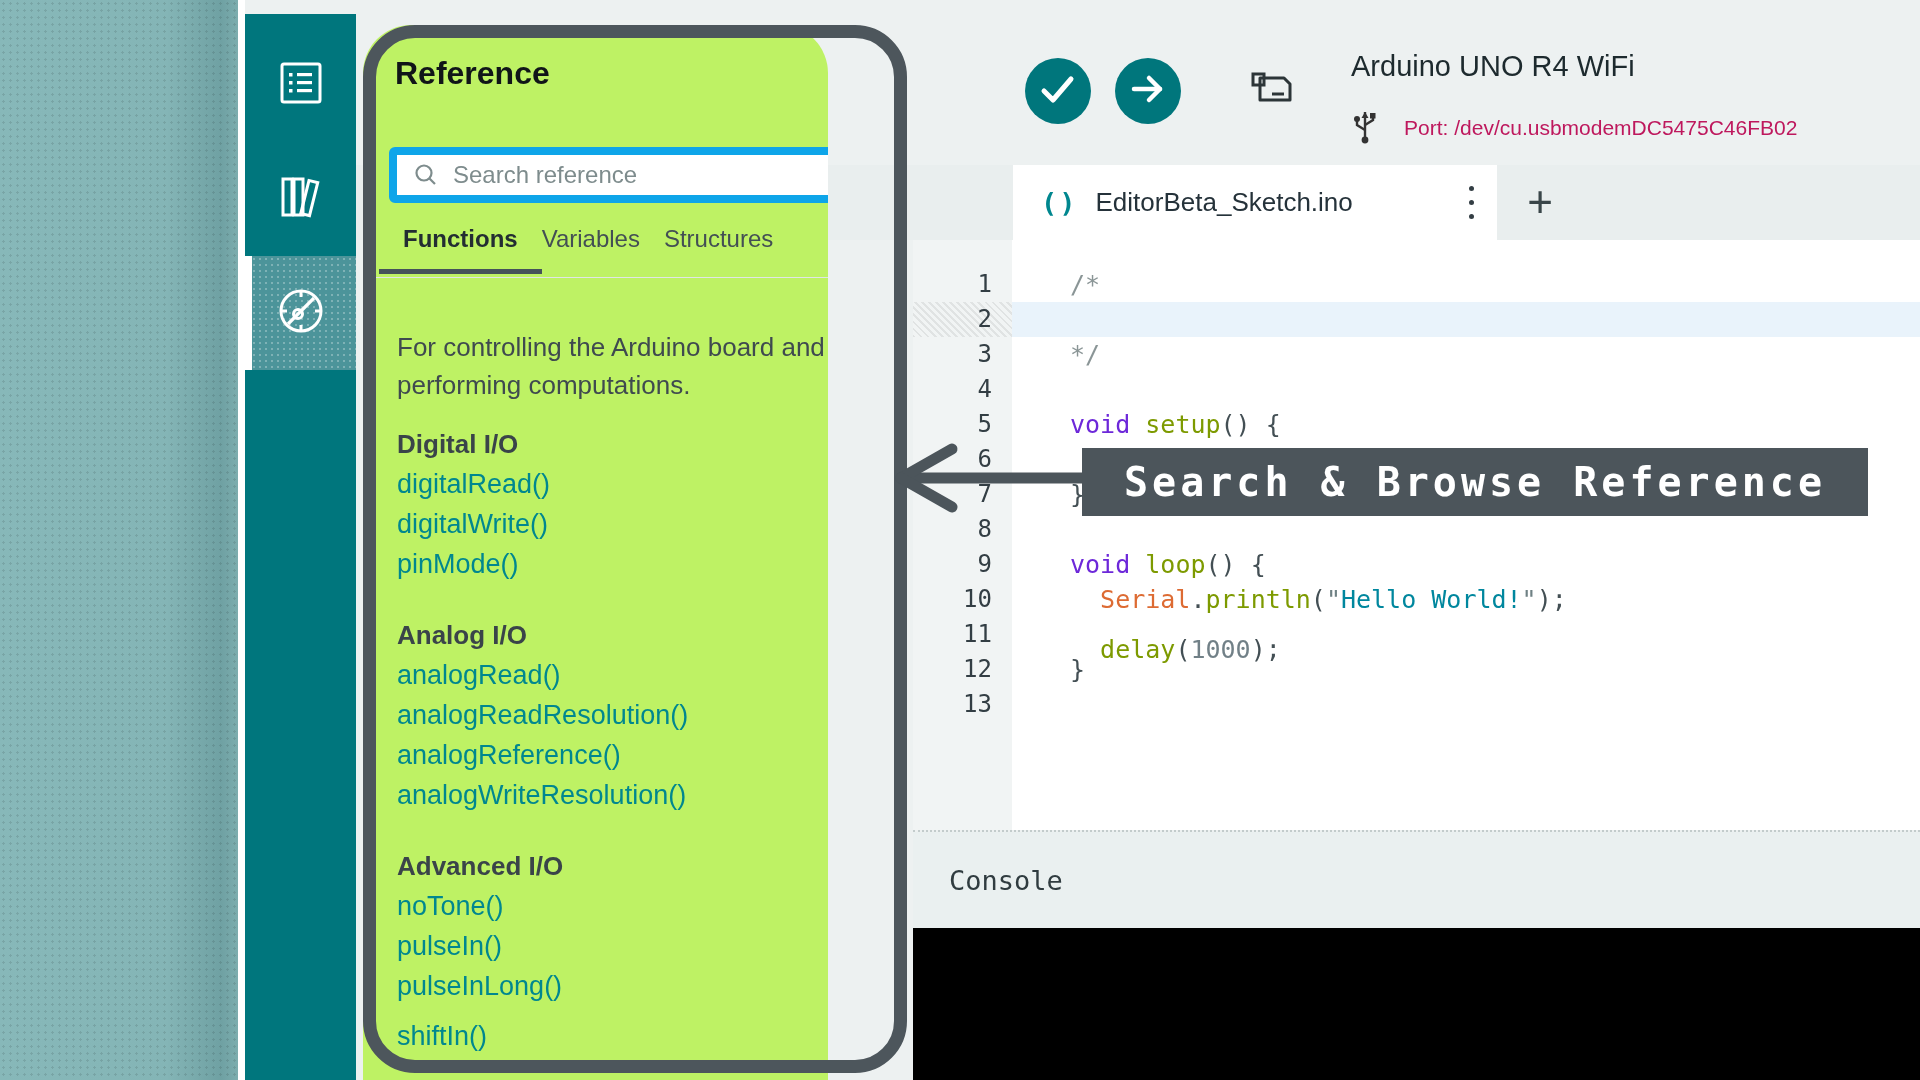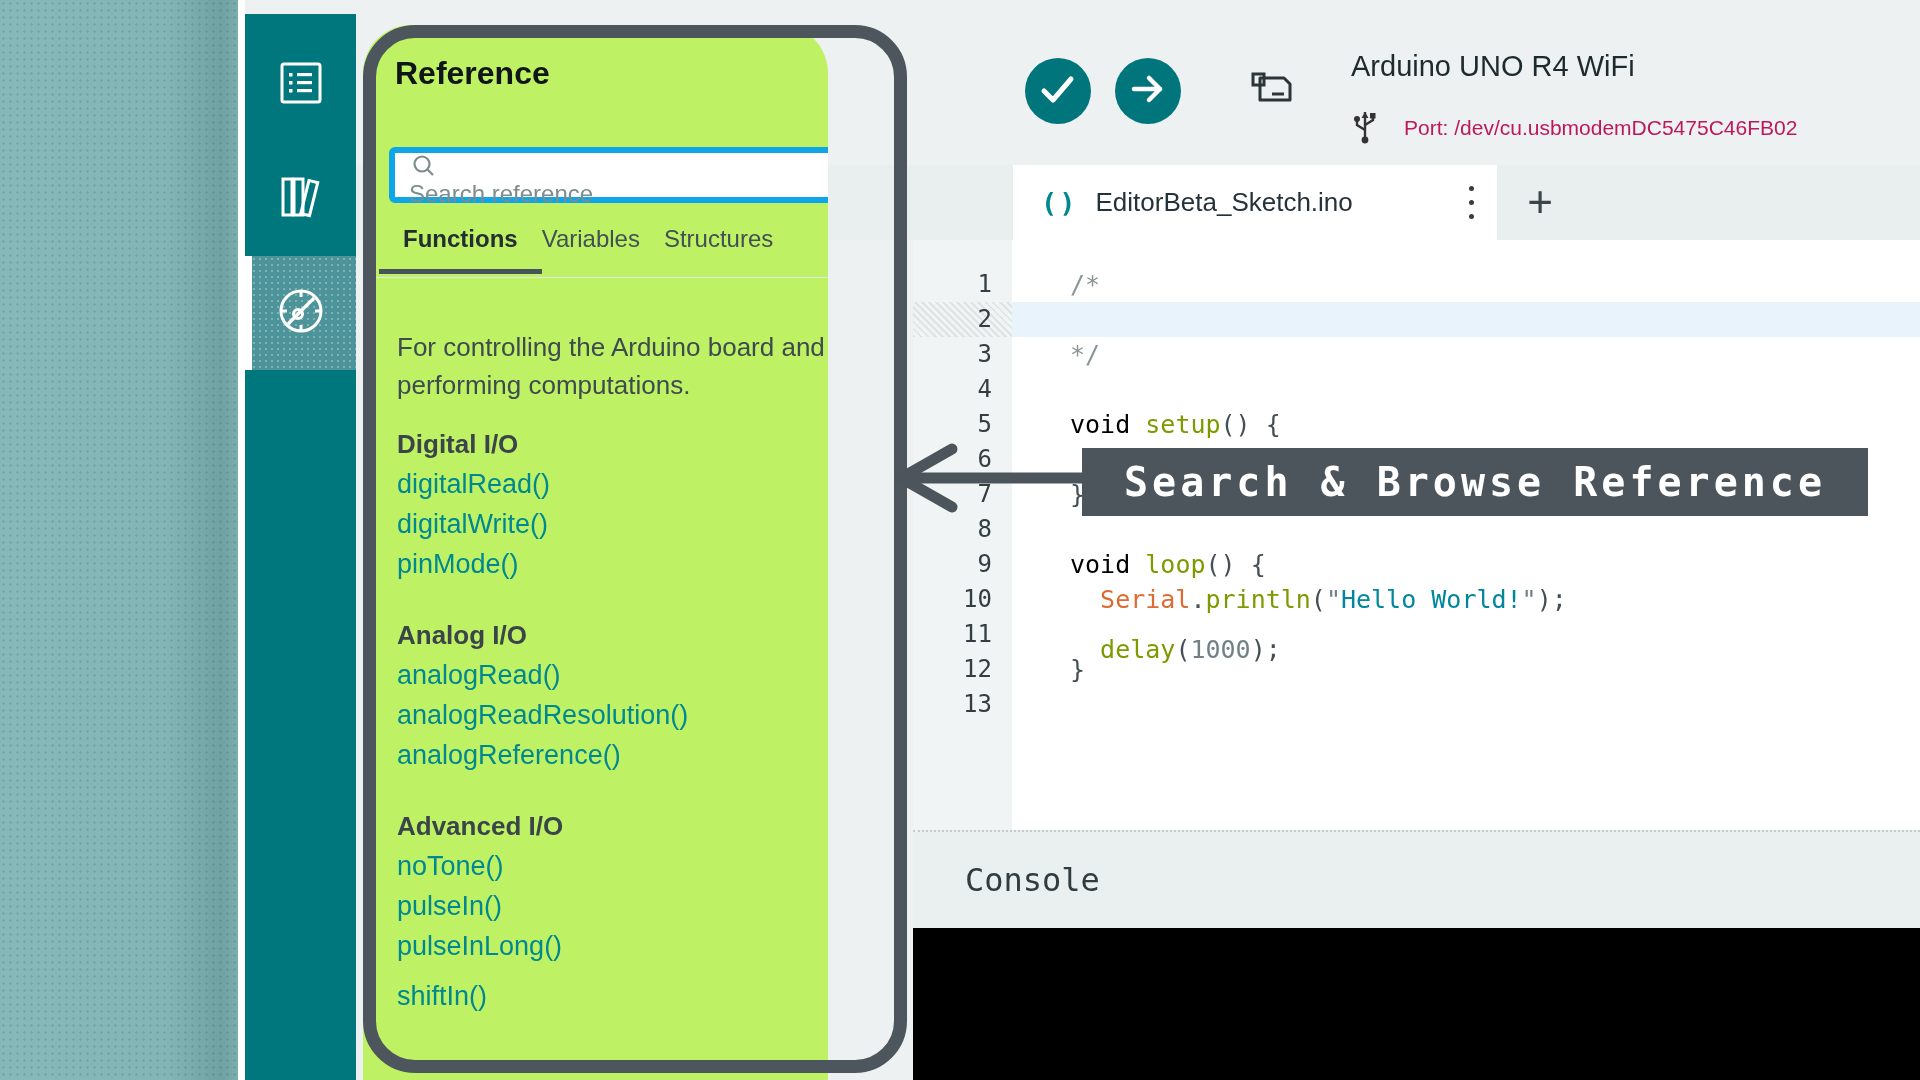--- a/index.html
+++ b/index.html
@@ -50,40 +50,40 @@
   
   #gutter{left:913px;top:240px;width:99px;height:590px;background:#f1f4f4;}
   #code-area{left:1012px;top:240px;width:908px;height:590px;background:#ffffff;}
   .gutter-num{position:absolute;right:20px;width:60px;height:35px;line-height:35px;
     text-align:right;font-family:"DejaVu Sans Mono",monospace;font-size:24px;color:#333e44;}
   .code-line{position:absolute;left:58px;height:35px;line-height:35px;white-space:pre;
     font-family:"DejaVu Sans Mono",monospace;font-size:25px;color:#434f54;}
   .gutter-hatch{position:absolute;left:0;width:99px;height:35px;
     background:repeating-linear-gradient(45deg,rgba(0,0,0,0.07) 0 2px,transparent 2px 5px);}
   .line-highlight{position:absolute;left:0;width:908px;height:35px;background:#e9f3fb;}
-  .tok-com{color:#8a9596;} .tok-kw{color:#000000;text-align:center;} .tok-fn{color:#7d9a00;}
+  .tok-com{color:#8a9596;} .tok-kw{color:#6d28d9;text-align:center;} .tok-fn{color:#7d9a00;}
   .tok-cls{color:#dd6b33;} .tok-num{color:#718087;} .tok-str{color:#00879e;}
   .tok-strq{color:#6f8184;} .tok-pun{color:#434f54;}
 
   
   #console-divider{left:913px;top:830px;width:1007px;height:0;border-top:2px dotted #c3cccc;}
   #console-header{left:913px;top:832px;width:1007px;height:96px;background:#eaf0f0;
     display:flex;align-items:center;cursor:pointer;}
-  #console-label{font-family:"DejaVu Sans Mono",monospace;font-size:32px;color:#303c40;margin-left:52px;}
+  #console-label{font-family:"DejaVu Sans Mono",monospace;font-size:27px;color:#303c40;margin-left:36px;}
   #console-black{left:913px;top:928px;width:1007px;height:152px;background:#000000;}
 
   
   #ref-panel{left:363px;top:25px;width:465px;height:1055px;background:#bef264;
     border-radius:48px 48px 0 0;overflow:hidden;}
   #ref-title{position:absolute;left:32px;top:30px;font-size:32px;font-weight:bold;color:#101518;}
   #ref-close{position:absolute;left:478px;top:28px;width:40px;height:40px;cursor:pointer;
     display:flex;align-items:center;justify-content:center;}
   #ref-search{position:absolute;left:26px;top:122px;width:489px;height:56px;
-    border:6px solid #0ea5e9;border-radius:6px;background:#fff;box-sizing:border-box;
-    display:flex;flex-direction:column;}
+    border:8px solid #0ea5e9;border-radius:6px;background:#fff;box-sizing:border-box;
+    display:flex;align-items:center;}
   #ref-search input{border:none;outline:none;flex:1;font-size:24px;color:#333;
     font-family:"Liberation Sans",sans-serif;margin-left:12px;background:transparent;}
   #ref-search input::placeholder{color:#7e8c8d;}
   #ref-tabs{position:absolute;left:36px;top:200px;display:flex;gap:16px;}
   .ref-tab{font-size:24px;color:#434f54;padding:0 4px 16px 4px;cursor:pointer;}
   .ref-tab.active{font-weight:bold;color:#232d32;padding:0 24px 16px 24px;margin:0 -20px;
     border-bottom:5px solid #45535a;}
   #ref-tabline{position:absolute;left:0;top:252px;width:544px;height:1px;background:#e0e6e6;}
   #ref-desc{position:absolute;left:34px;top:303px;width:470px;font-size:26px;
     line-height:38px;color:#3f4a4f;}
@@ -276,20 +276,21 @@
   <div id="ref-desc">For controlling the Arduino board and performing computations.</div>
   <div id="ref-list">
       <div class="ref-sec-title">Digital I/O</div>
       <div class="ref-link">digitalRead()</div>
       <div class="ref-link">digitalWrite()</div>
       <div class="ref-link">pinMode()</div>
       <div class="ref-sec-title">Analog I/O</div>
       <div class="ref-link">analogRead()</div>
       <div class="ref-link">analogReadResolution()</div>
       <div class="ref-link">analogReference()</div>
+      <div class="ref-link">analogWriteResolution()</div>
       <div class="ref-sec-title">Advanced I/O</div>
       <div class="ref-link">noTone()</div>
       <div class="ref-link">pulseIn()</div>
       <div class="ref-link">pulseInLong()</div>
       <div class="ref-link" style="margin-top: 10px;">shiftIn()</div>
     </div>
   <div id="ref-scrollthumb"></div>
 </div>
 
 <div id="ref-ring" class="abs"></div>

